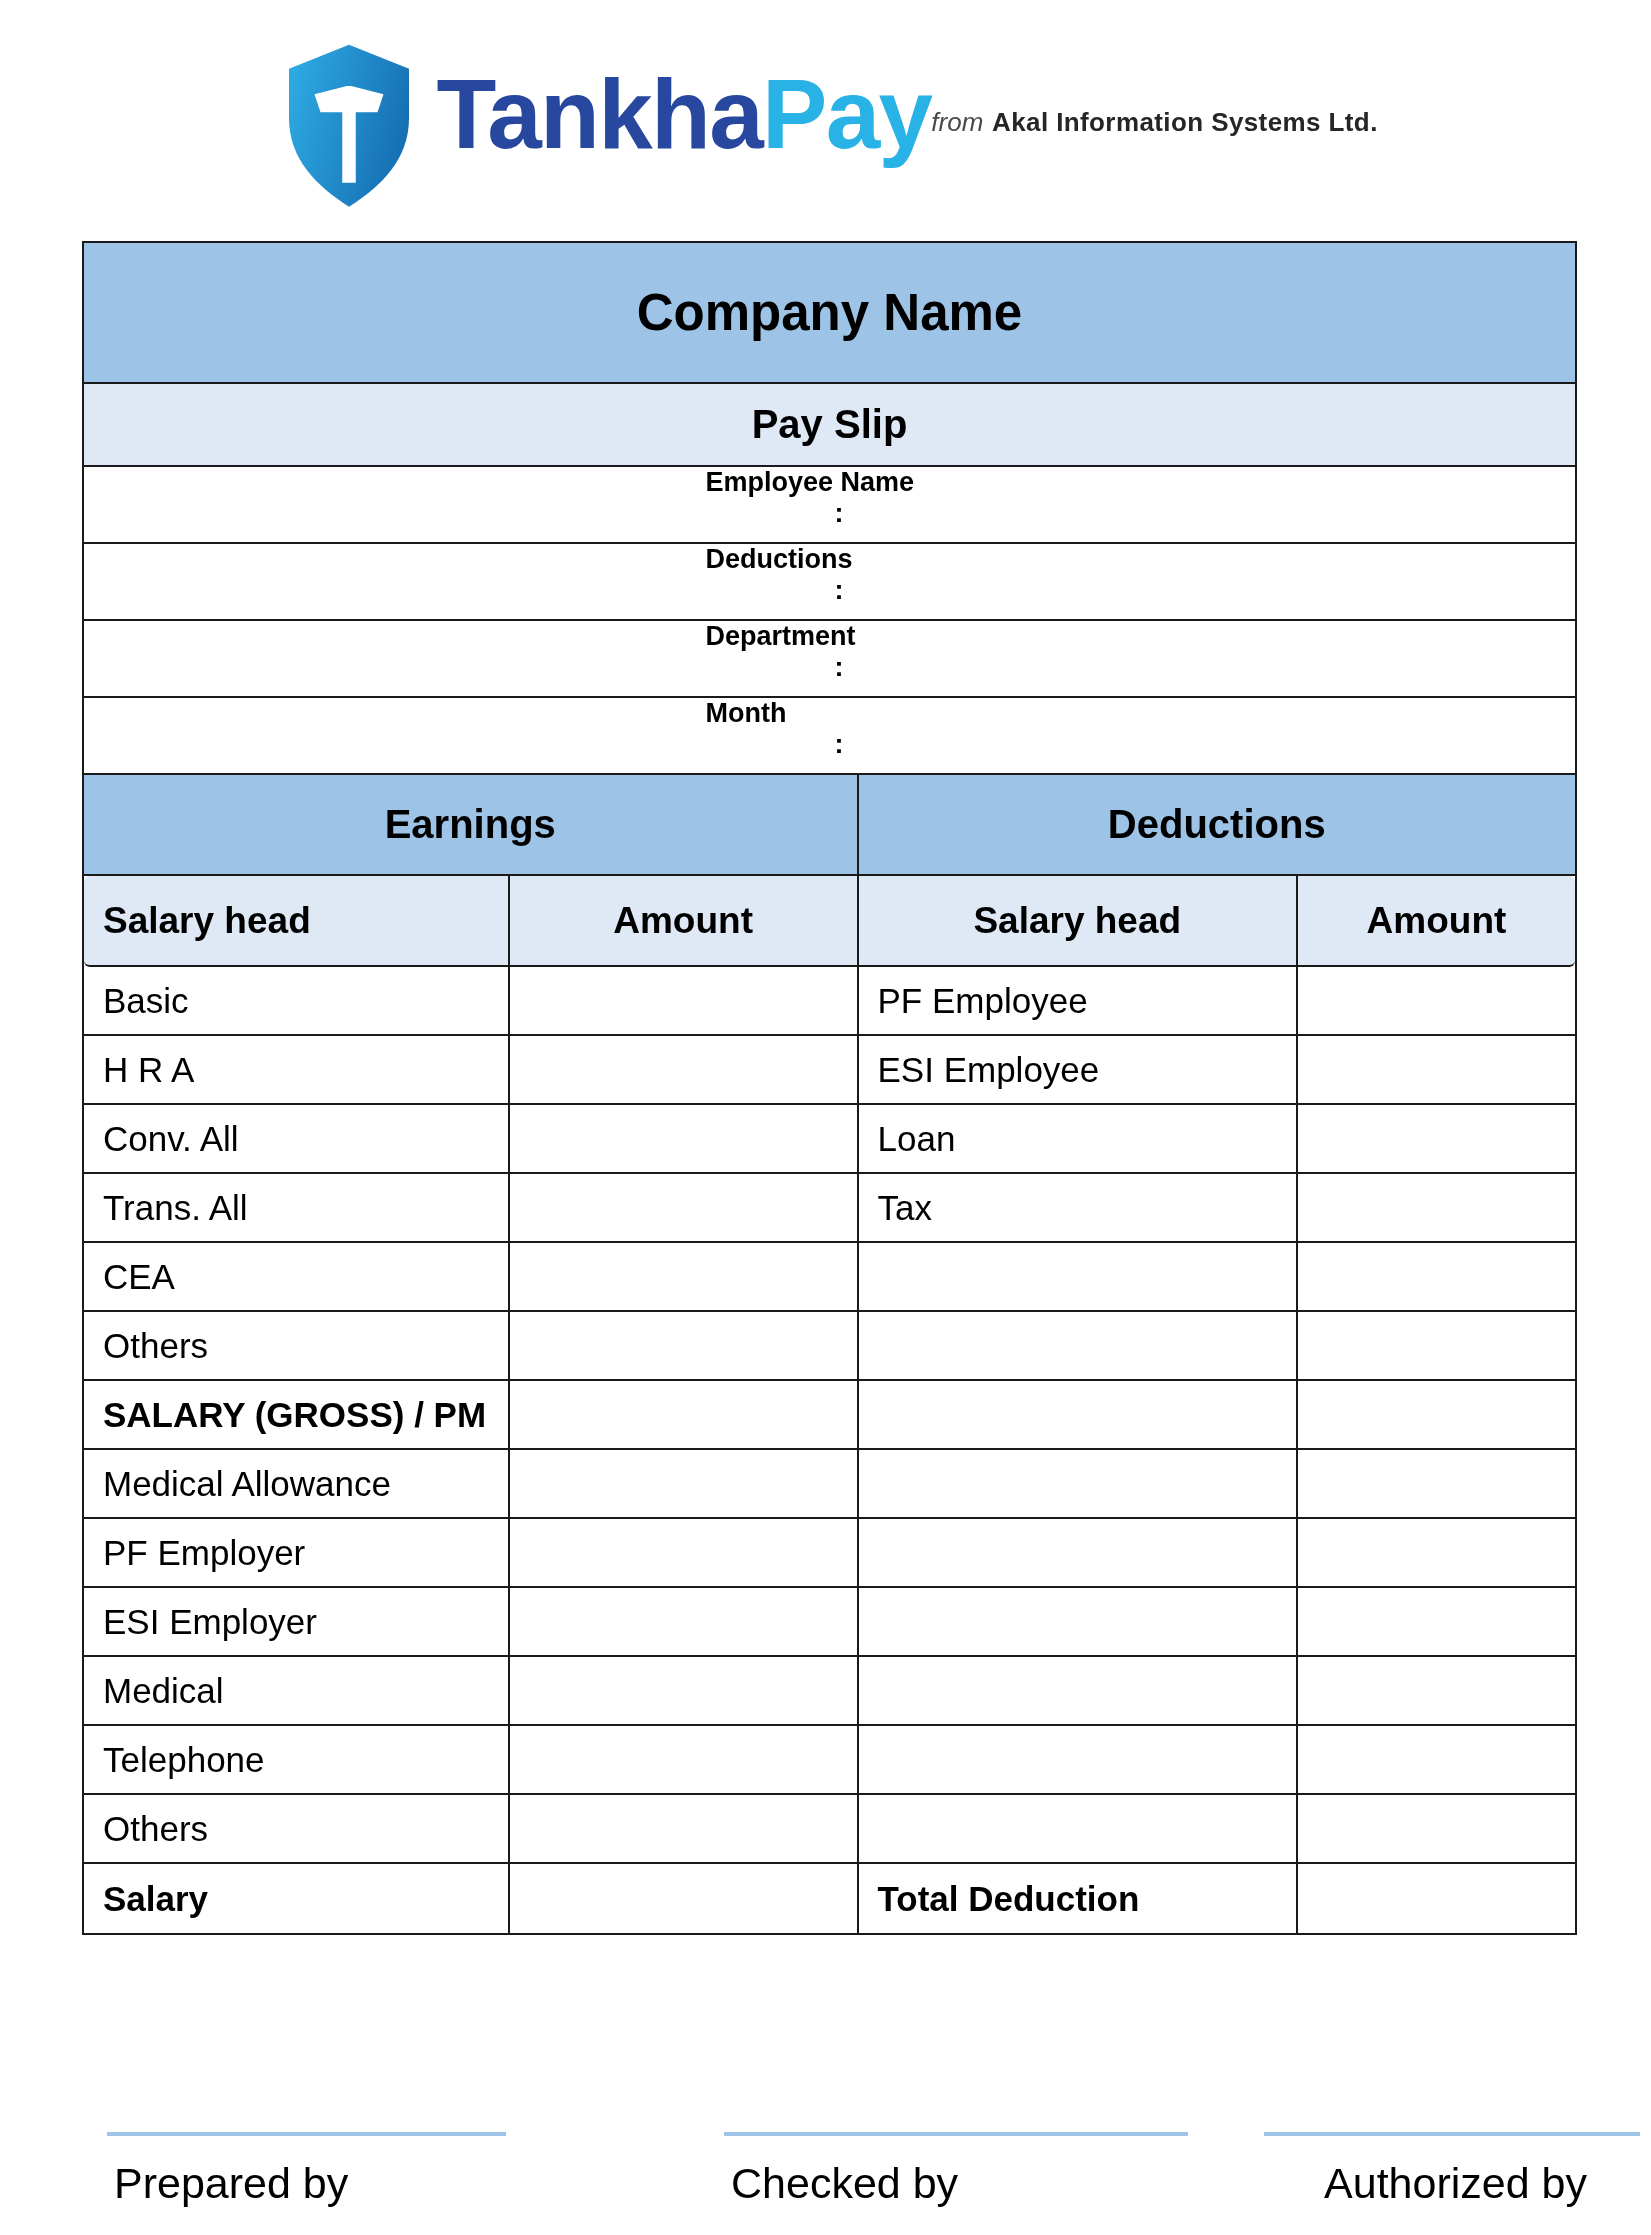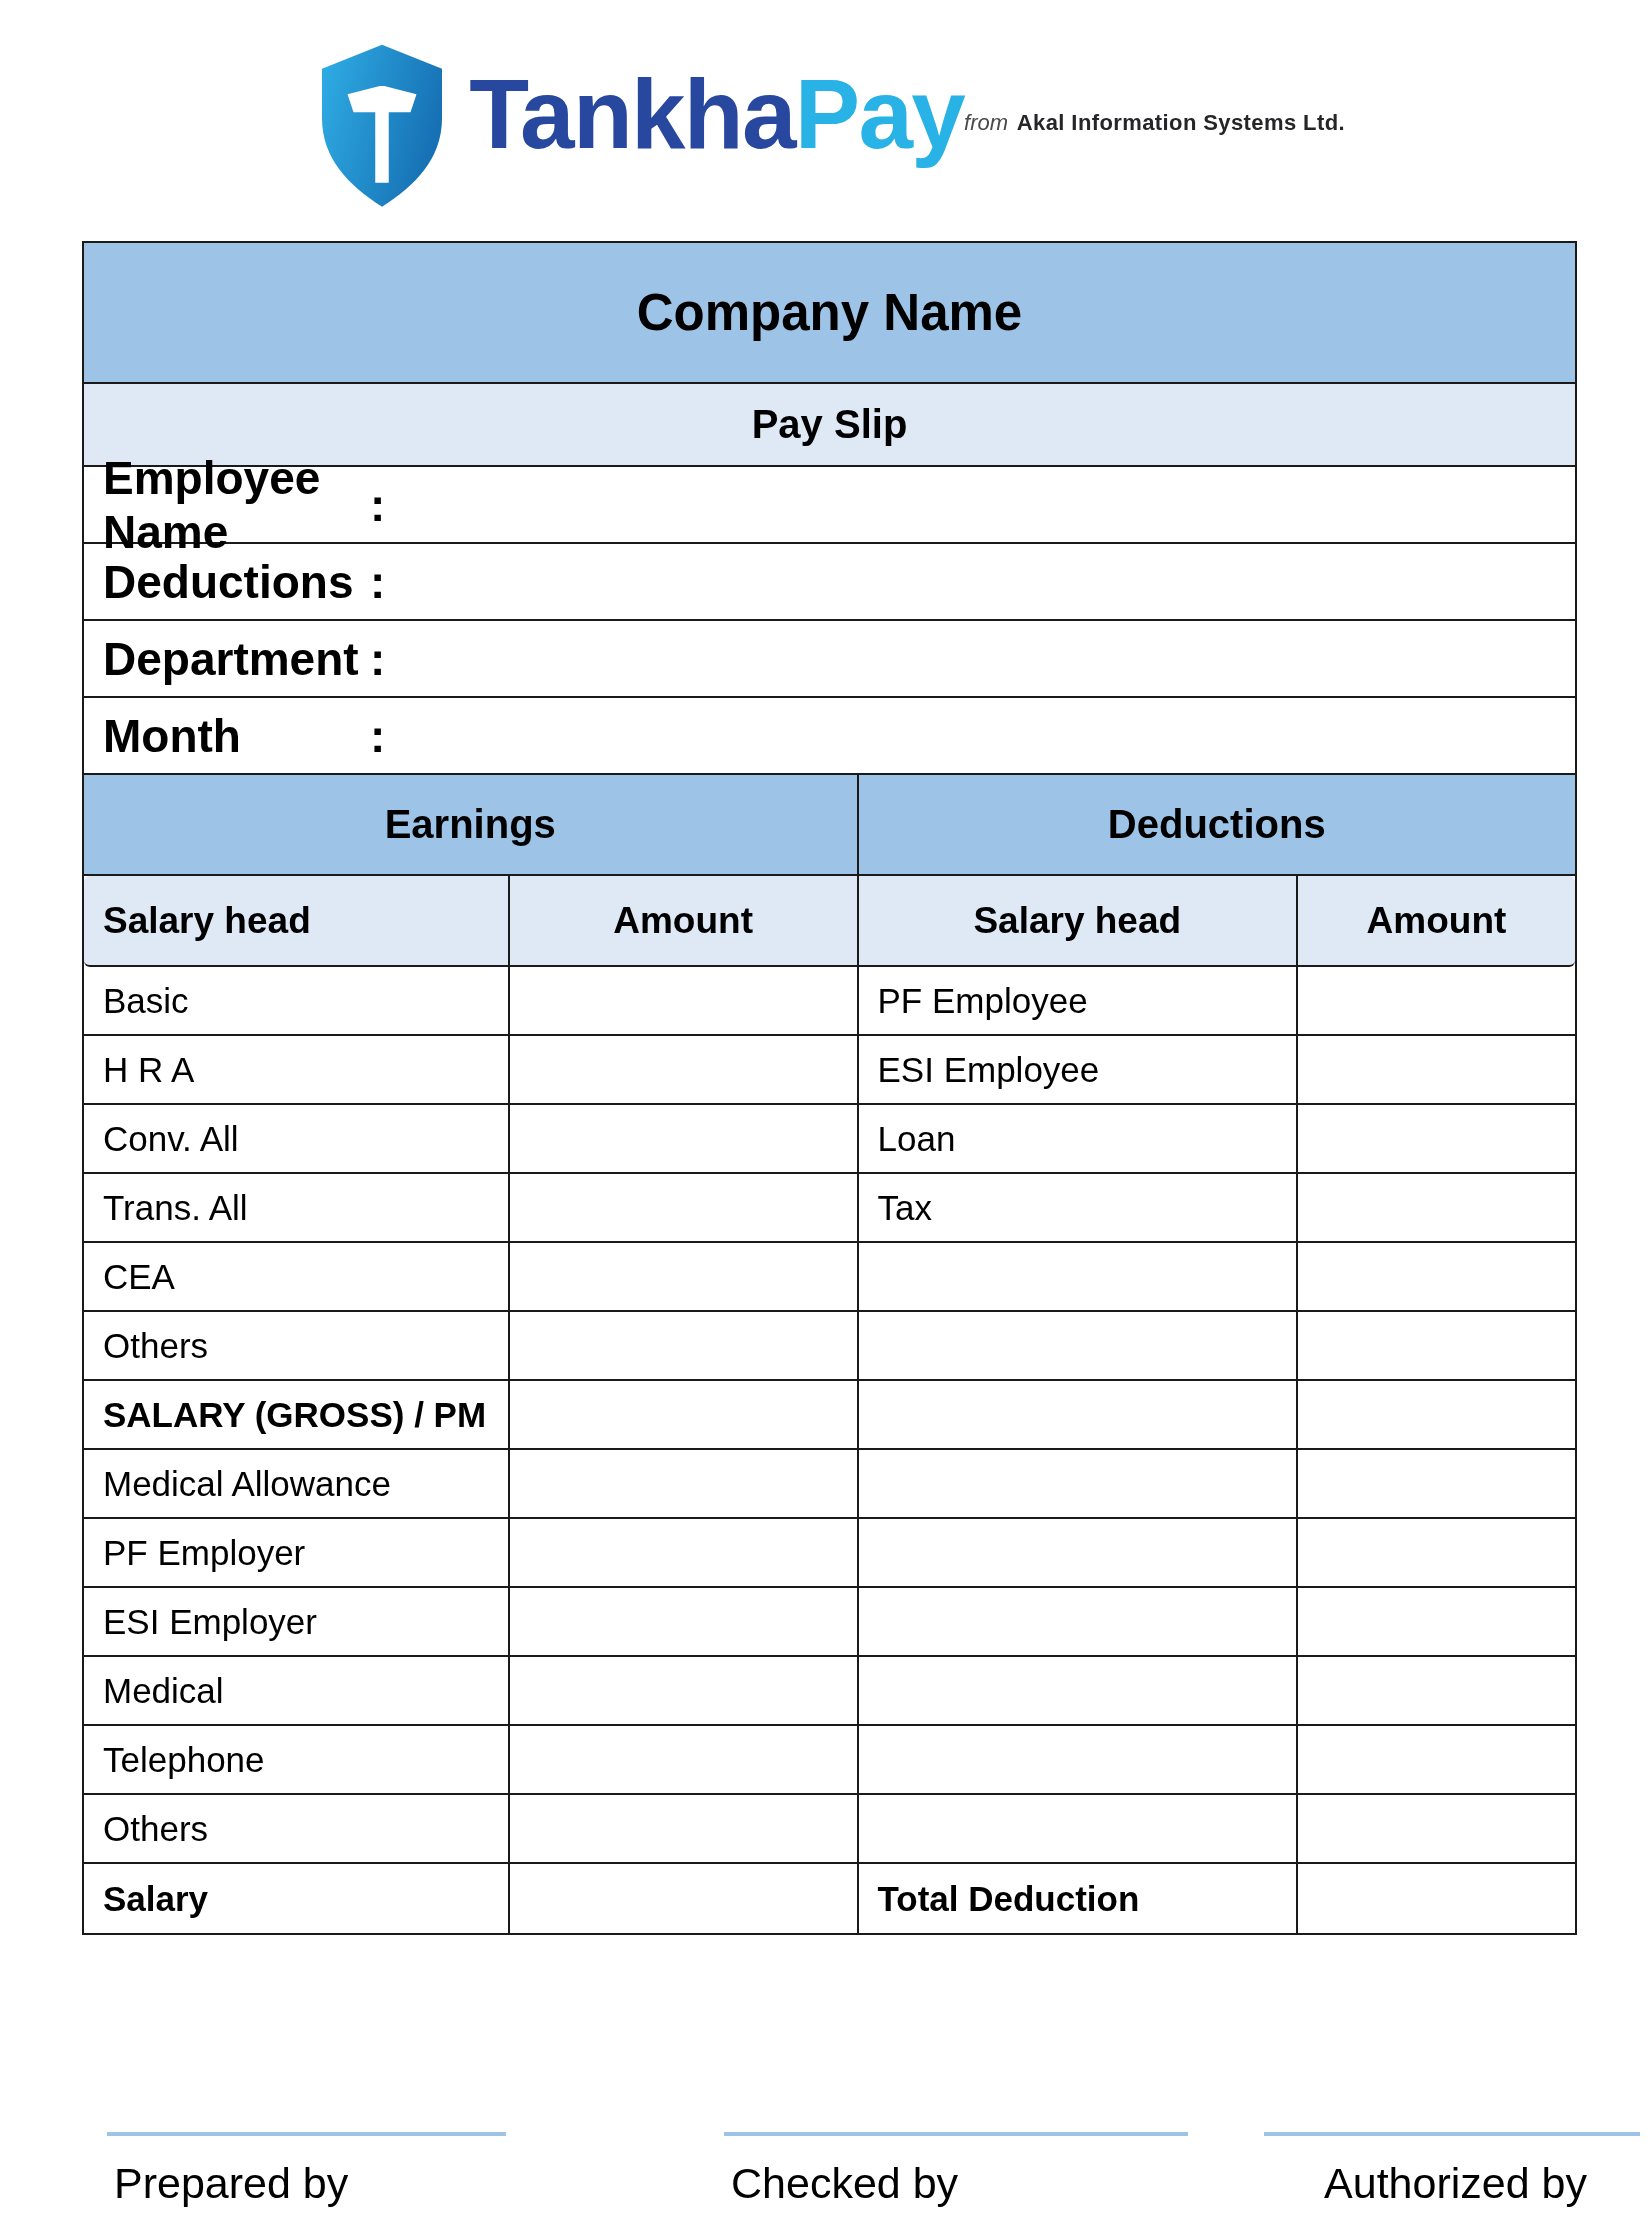--- a/index.html
+++ b/index.html
@@ -19,21 +19,21 @@
   }
   .logo-inner{display:flex;align-items:flex-start;}
   .shield{width:150px;height:173px;flex:0 0 auto;}
   .brand-col{display:flex;flex-direction:row;align-items:center;margin-left:12.2px;padding-top:24.5px;}
   .brand-line{
     font-size:98px;font-weight:bold;line-height:1;letter-spacing:-1.7px;
     white-space:nowrap;
   }
   .brand-first{color:var(--brand-dark-blue,#27489E);}
   .brand-second{color:var(--brand-cyan,#29B2E5);}
-  .tagline{margin-top:18px;font-size:22px;white-space:nowrap;color:#2e2e2e;text-align:center;}
+  .tagline{margin-top:18px;font-size:26px;white-space:nowrap;color:#2e2e2e;text-align:center;}
   .tagline .prefix{font-style:italic;font-weight:normal;color:#4a4a4c;margin-right:8.7px;}
   .tagline .company{font-weight:bold;color:#262629;letter-spacing:0.4px;}
 
   
   .payslip{
     position:absolute;top:241px;left:82px;width:1495px;
     border:2.6px solid var(--table-border,#1A1A1A);
     box-sizing:border-box;
   }
   .prow{box-sizing:border-box;border-bottom:2.6px solid var(--table-border,#1A1A1A);}
@@ -45,21 +45,21 @@
     font-size:51px;font-weight:bold;
   }
   .row-title{
     height:83px;background:var(--subheader-bg,#DEE9F5);
     display:flex;align-items:center;justify-content:center;
     font-size:40px;font-weight:bold;
   }
   .row-info{
     height:77px;background:#fff;
     display:flex;align-items:center;
-    padding-left:19px;font-size:46px;font-weight:bold;
+    padding-left:19px;font-size:27px;font-weight:bold;flex-direction:column;
   }
   .info-label{display:inline-block;width:267px;flex:0 0 auto;}
   .info-colon{flex:0 0 auto;}
   .info-value{flex:1 1 auto;padding-left:15.7px;font-weight:normal;}
 
   .row-sections{
     height:101px;background:var(--section-header-bg,#9DC3E6);
     display:grid;grid-template-columns:886fr 824fr;
   }
   .section-cell{

